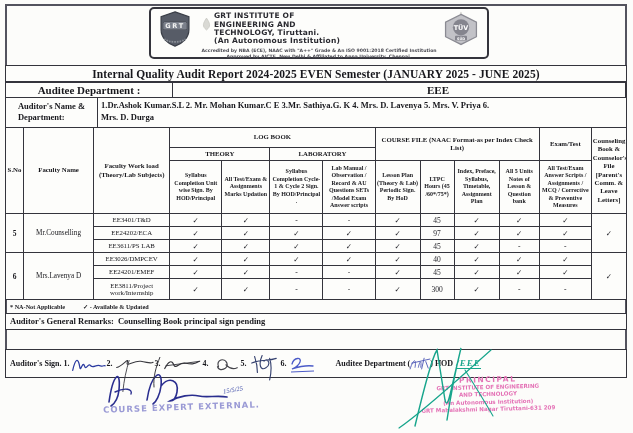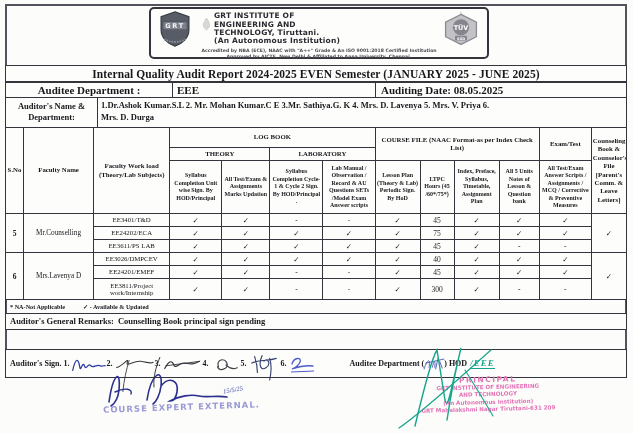--- a/index.html
+++ b/index.html
@@ -31,21 +31,21 @@
   .rowbox { position:absolute; left:5px; width:622px; border:1.5px solid #34343c; background:#fdfdfb; }
   #title-row { top:65px; height:17px; display:flex; align-items:center; justify-content:center;
     font-weight:bold; font-size:11.5px; letter-spacing:.1px; }
   #info-row { top:81.5px; height:16px; display:flex; font-weight:bold; font-size:11px;justify-content:space-between; }
   #info-row .cell { display:flex; align-items:center; }
   #cell-auditee-label { width:167px; justify-content:center; border-right:1px solid #34343c; }
   #cell-auditee-value { width:203px; padding-left:4px; border-right:1px solid #34343c; }
   #cell-auditing-date { flex:1; padding-left:5px; }
   #auditor-row { top:96.5px; height:31px; display:flex; font-weight:bold; font-size:8.5px; }
   #auditor-label { width:92px; border-right:1px solid #34343c; display:flex; align-items:center;
-    justify-content:center; text-align:center; line-height:1.3; }
+    justify-content:center; text-align:left; line-height:1.3; }
   #auditor-value { flex:1; padding:1px 3px; line-height:1.45; }
 
   
   #audit-table-wrap { position:absolute; left:5px; top:127px; width:622px; }
   table { border-collapse:collapse; table-layout:fixed; width:622px; background:#fdfdfb; }
   th,td { border:1px solid #34343c; text-align:center; vertical-align:middle; padding:0 1px;
     overflow:hidden; }
   thead th { font-weight:bold; font-size:6px; line-height:1.25; }
   tr.h1 th, tr.h2 th { font-size:6.8px; }
   tr.h1 { height:20px; } tr.h2 { height:13px; } tr.h3 { height:53px; }
@@ -115,21 +115,20 @@
     </div>
     <div id="accred" class="pre">Accredited by NBA (ECE), NAAC with "A++" Grade &amp; An ISO 9001:2018 Certified Institution
 Approved by AICTE, New Delhi &amp; Affiliated to Anna University, Chennai.</div>
   </div>
 
   <div id="title-row" class="rowbox">Internal Quality Audit Report 2024-2025 EVEN Semester (JANUARY 2025 - JUNE 2025)</div>
 
   <div id="info-row" class="rowbox">
     <div id="cell-auditee-label" class="cell">Auditee Department :</div>
     <div id="cell-auditee-value" class="cell">EEE</div>
-    <div id="cell-auditing-date" class="cell">Auditing Date: 08.05.2025</div>
   </div>
 
   <div id="auditor-row" class="rowbox">
     <div id="auditor-label" class="pre">Auditor's Name &amp;
 Department:</div>
     <div id="auditor-value">
       <span style="display:block">1.Dr.Ashok Kumar.S.L  2. Mr. Mohan Kumar.C E   3.Mr. Sathiya.G. K   4. Mrs. D. Lavenya      5. Mrs. V. Priya  6.</span>
       <span style="display:block">Mrs. D. Durga</span>
     </div>
   </div>
@@ -193,21 +192,21 @@
         <td class="val">✓</td>
         <td class="val" rowspan="3">✓</td>
       </tr>
       <tr>
         <td class="subj">EE24202/ECA</td>
         <td class="val">✓</td>
         <td class="val">✓</td>
         <td class="val">✓</td>
         <td class="val">✓</td>
         <td class="val">✓</td>
-        <td class="val">75</td>
+        <td class="val">97</td>
         <td class="val">✓</td>
         <td class="val">✓</td>
         <td class="val">✓</td>
       </tr>
       <tr>
         <td class="subj">EE3611/PS LAB</td>
         <td class="val">✓</td>
         <td class="val">✓</td>
         <td class="val">✓</td>
         <td class="val">✓</td>
@@ -291,21 +290,21 @@
     </svg>
     <span class="signum">5.</span>
     <svg width="32" height="22" viewBox="0 0 34 22">
       <path d="M7,3 C9,9 10,15 10,20 M15,2 C11,11 13,19 19,15 C25,11 21,4 17,8 M23,5 C25,11 25,19 23,28 M4,10 C12,6 22,8 30,5" fill="none" stroke="#34406e" stroke-width="1.2" stroke-linecap="round"></path>
     </svg>
     <span class="signum">6.</span>
     <svg width="30" height="22" viewBox="0 0 30 22">
       <path d="M4,11 C6,4 14,4 12,9 C10,14 6,15 4,16 C10,14 18,12 25,13" fill="none" stroke="#4b5bc8" stroke-width="1.3" stroke-linecap="round"></path>
       <path d="M3,19 L26,18" fill="none" stroke="#4b5bc8" stroke-width="1"></path>
     </svg>
-    <span style="margin-left:32px">Auditee Department (</span>
+    <span style="margin-left:18px">Auditee Department (</span>
     <svg width="28" height="22" viewBox="0 0 34 22" style="margin:0 -4px">
       <path d="M5,17 C9,4 13,4 11,15 M15,15 C17,6 19,6 18,15 M22,4 L19,17 M7,10 L29,5 M24,8 L27,16" fill="none" stroke="#4a55b5" stroke-width="1.1" stroke-linecap="round"></path>
     </svg>
     <span>) HOD</span>
     <span id="hod-dept">/EEE</span>
   </div>
 
   <div id="course-expert">
     <svg class="sig-abs" style="left:0;top:0" width="200" height="46" viewBox="0 0 200 46">
       <path d="M14,40 C18,12 26,6 24,28 C23,37 19,42 16,44" fill="none" stroke="#2a2e8f" stroke-width="1.6" stroke-linecap="round"></path>

